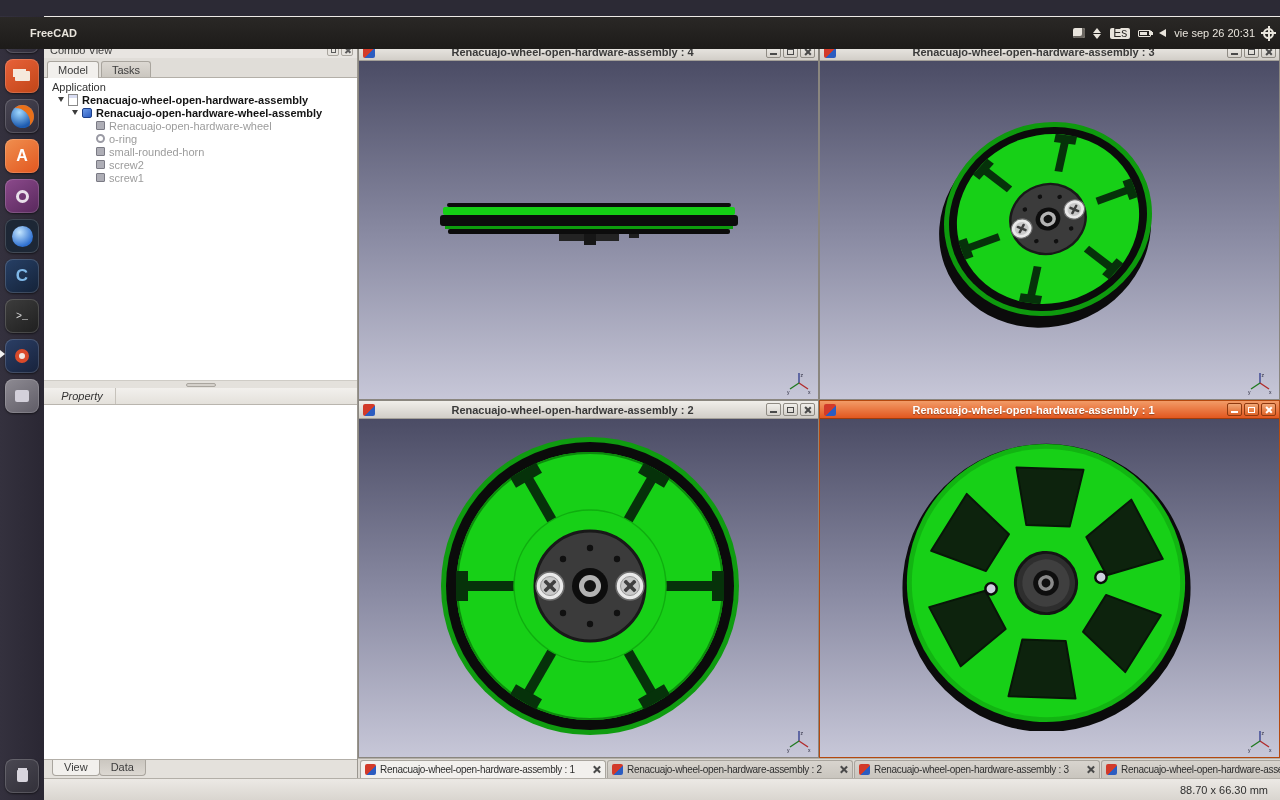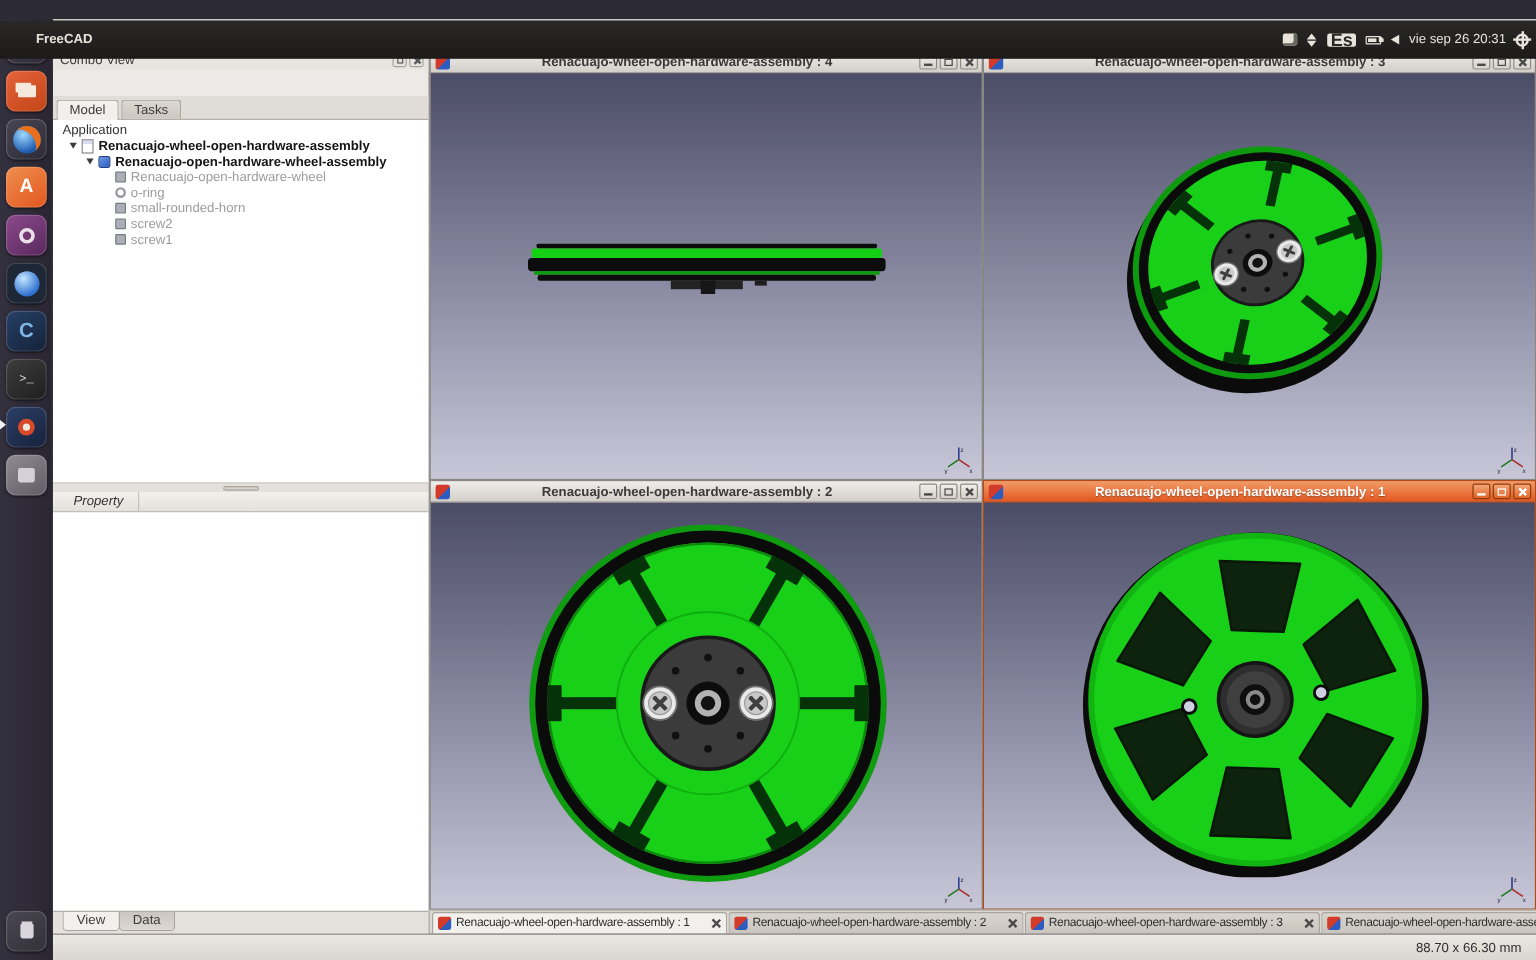--- a/index.html
+++ b/index.html
@@ -8,21 +8,21 @@
   .screen { position:relative; width:1280px; height:800px; }
 
   
   .topbar { position:absolute; left:0; top:0; width:1280px; height:32px; background:linear-gradient(#2a2826,#1d1b19); color:#e8e4dc; display:flex; align-items:center; z-index:50;margin-top:17px; }
   .tb-app { margin-left:30px; font-weight:bold; font-size:11px; }
   .tb-right { margin-left:auto; display:flex; align-items:center; gap:8px; padding-right:6px; }
   .i-meter { width:12px; height:10px; background:#e8e4dc; border-radius:2px; box-shadow:inset -3px -2px 0 #6a6660; }
   .i-updown { position:relative; width:9px; height:11px; }
   .i-updown::before { content:""; position:absolute; left:0; top:0; border-left:4px solid transparent; border-right:4px solid transparent; border-bottom:5px solid #e8e4dc; }
   .i-updown::after { content:""; position:absolute; left:0; bottom:0; border-left:4px solid transparent; border-right:4px solid transparent; border-top:5px solid #e8e4dc; }
-  .i-kbd { background:#e8e4dc; color:#2a2825; font-size:15px; font-weight:bold; border-radius:2px; padding:0 3px; height:11px; line-height:11px; }
+  .i-kbd { background:#e8e4dc; color:#2a2825; font-size:12px; font-weight:normal; border-radius:2px; padding:0 3px; height:11px; line-height:11px; }
   .i-batt { position:relative; width:13px; height:7px; border:1px solid #e8e4dc; border-radius:1px; }
   .i-batt::before { content:""; position:absolute; left:1px; top:1px; width:7px; height:3px; background:#e8e4dc; }
   .i-batt::after { content:""; position:absolute; right:-3px; top:1px; width:2px; height:3px; background:#e8e4dc; }
   .i-vol { width:0; height:0; border-top:4px solid transparent; border-bottom:4px solid transparent; border-right:7px solid #e8e4dc; position:relative; }
   .i-vol::after { content:""; position:absolute; left:-10px; top:-2px; width:3px; height:4px; background:#e8e4dc; }
   .tb-clock { font-size:11px; }
   .i-gear { width:11px; height:11px; border:2px solid #e8e4dc; border-radius:50%; position:relative; }
   .i-gear::before { content:""; position:absolute; left:2.5px; top:-4px; width:2px; height:15px; background:#e8e4dc; }
   .i-gear::after { content:""; position:absolute; left:-4px; top:2.5px; width:15px; height:2px; background:#e8e4dc; }
 
@@ -90,21 +90,21 @@
 
   
   .dock { width:314px; height:736px; background:#eceae6; border-right:1px solid #9a968f; display:flex; flex-direction:column; flex:none;text-align:center; }
   .dock-title { height:16px; display:flex; align-items:center; padding:0 4px 0 6px; color:#3c3c3c; background:#e8e5e1; }
   .dt-btns { margin-left:auto; display:flex; gap:2px; }
   .dt-btn { width:12px; height:12px; border:1px solid #a9a59e; background:#e6e3de; display:flex; align-items:center; justify-content:center; border-radius:2px; }
   .g-float { width:5px; height:5px; border:1px solid #5a5a5a; }
   .g-x { position:relative; width:7px; height:7px; }
   .g-x::before,.g-x::after { content:""; position:absolute; left:3px; top:0; width:1.5px; height:7px; background:#5a5a5a; }
   .g-x::before { transform:rotate(45deg); } .g-x::after { transform:rotate(-45deg); }
-  .cv-tabs { height:20px; display:flex; align-items:flex-end; padding-left:3px; background:#e0ddd8; border-bottom:1px solid #b3afa8;margin-top:22px; }
+  .cv-tabs { height:20px; display:flex; align-items:flex-end; padding-left:3px; background:#e0ddd8; border-bottom:1px solid #b3afa8; }
   .cv-tab { padding:2px 10px 1px; border:1px solid #a9a59e; border-bottom:none; border-radius:3px 3px 0 0; background:linear-gradient(#dcd8d2,#cbc7c0); margin-right:2px; color:#3c3c3c; }
   .cv-tab.active { background:#f2f0ed; font-weight:normal; position:relative; top:1px; padding-bottom:2px; }
   .tree-header { height:18px; background:linear-gradient(#f6f4f1,#e3e0da); border:1px solid #b9b5ae; border-left:none; border-right:none; display:flex; align-items:center; padding-left:6px; color:#444; position:relative; }
   .tree-header .colline { position:absolute; left:246px; top:1px; bottom:1px; width:1px; background:#c6c2bb; }
   .tree-body { height:302px; background:#fff; overflow:hidden; padding-top:2px; }
   .trow { display:flex; align-items:center; height:13px; white-space:nowrap; color:#333; }
   .trow.bold span.tl { font-weight:bold; color:#141414; }
   .trow.dim span.tl { color:#9c9c9c; }
   .exp { width:0; height:0; border-left:3.5px solid transparent; border-right:3.5px solid transparent; border-top:5px solid #3c3c3c; margin:0 4px 0 0; flex:none; }
   .tic { flex:none; margin-right:4px; }

